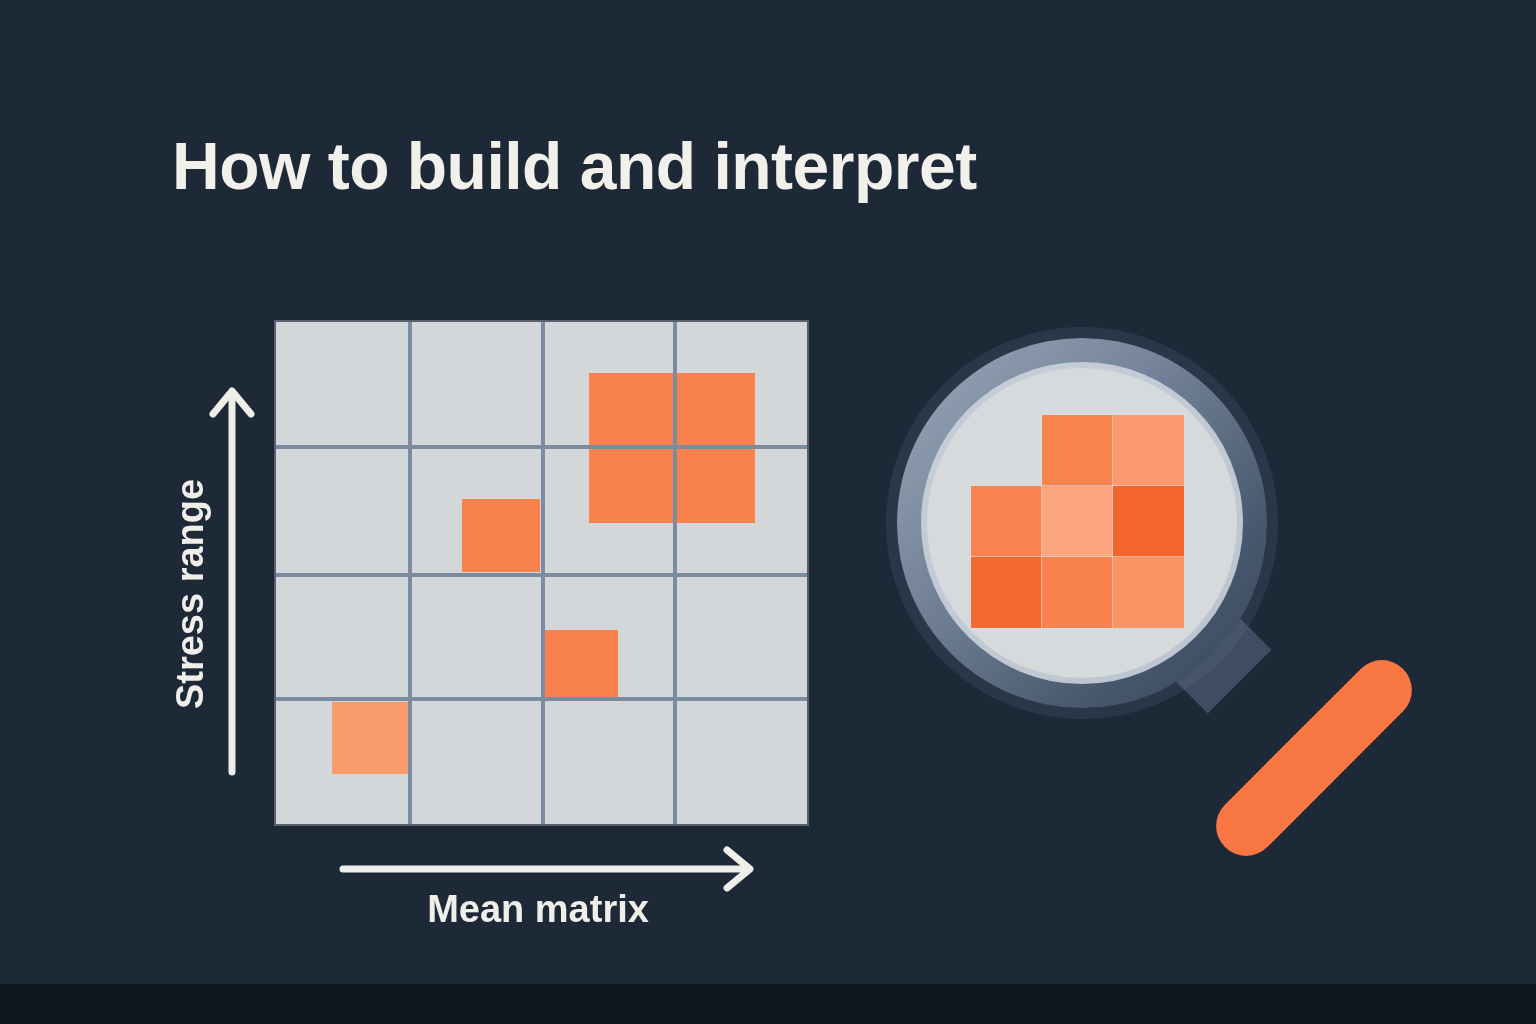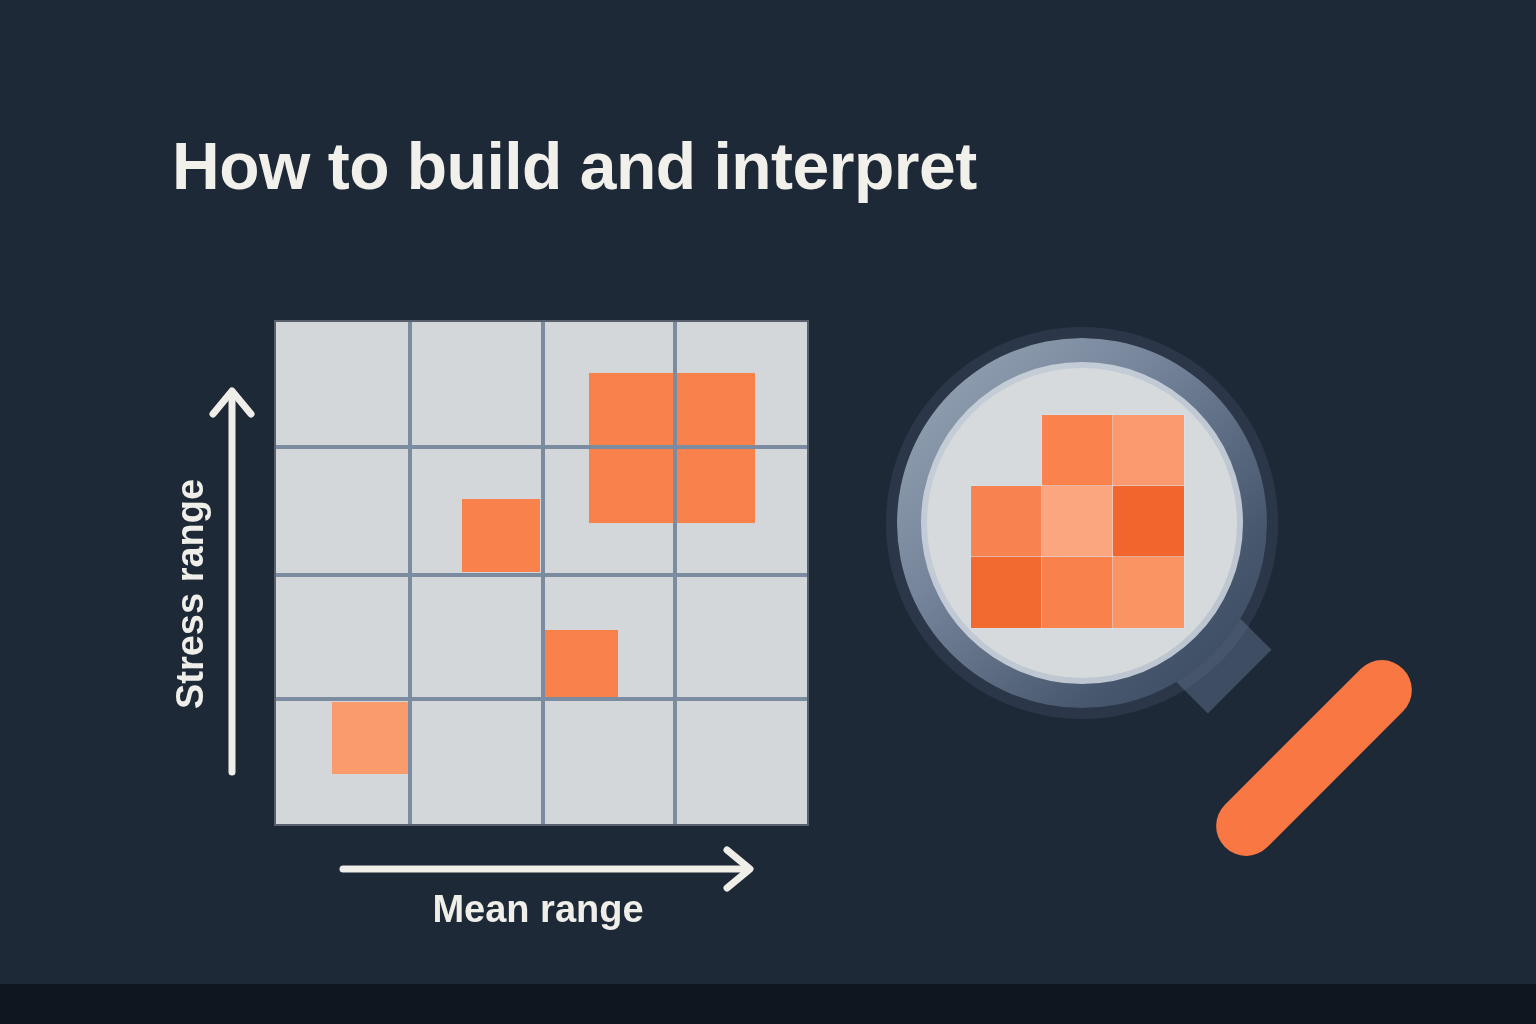--- a/index.html
+++ b/index.html
@@ -93,21 +93,21 @@
       <path d="M232 772 L232 396"></path>
       <path d="M213 414 L232 391 L251 414"></path>
     </g>
     <g stroke="#EFEEE9" stroke-width="7" fill="none" stroke-linecap="round" stroke-linejoin="round">
       <path d="M343 869 L745 869"></path>
       <path d="M727 850 L750 869 L727 888"></path>
     </g>
   </svg>
 
   <div class="axis-label y-label">Stress range</div>
-  <div class="axis-label x-label">Mean range</div>
+  <div class="axis-label x-label">Mean matrix</div>
 
   <div class="mag">
     <div class="mag-stem"></div>
     <div class="mag-handle"></div>
     <div class="mag-ring"></div>
     <div class="mag-lens"></div>
     <div class="mag-cluster">
         <div class="mag-cell"></div>
         <div class="mag-cell filled" style="background: rgb(249, 130, 77);"></div>
         <div class="mag-cell filled" style="background: rgb(250, 154, 110);"></div>

